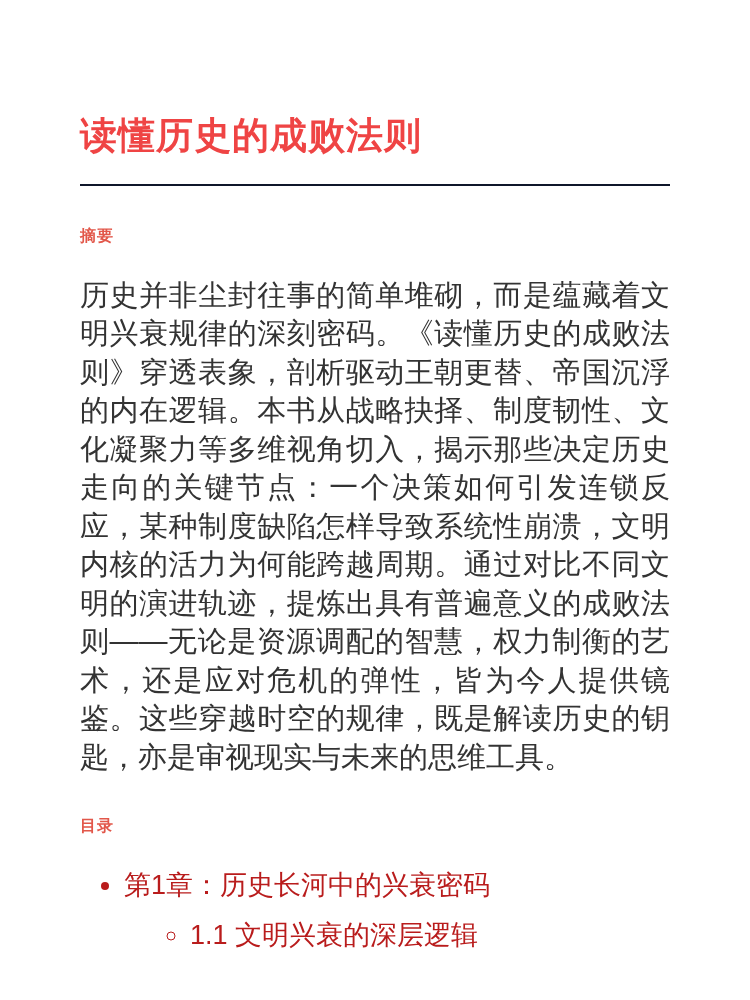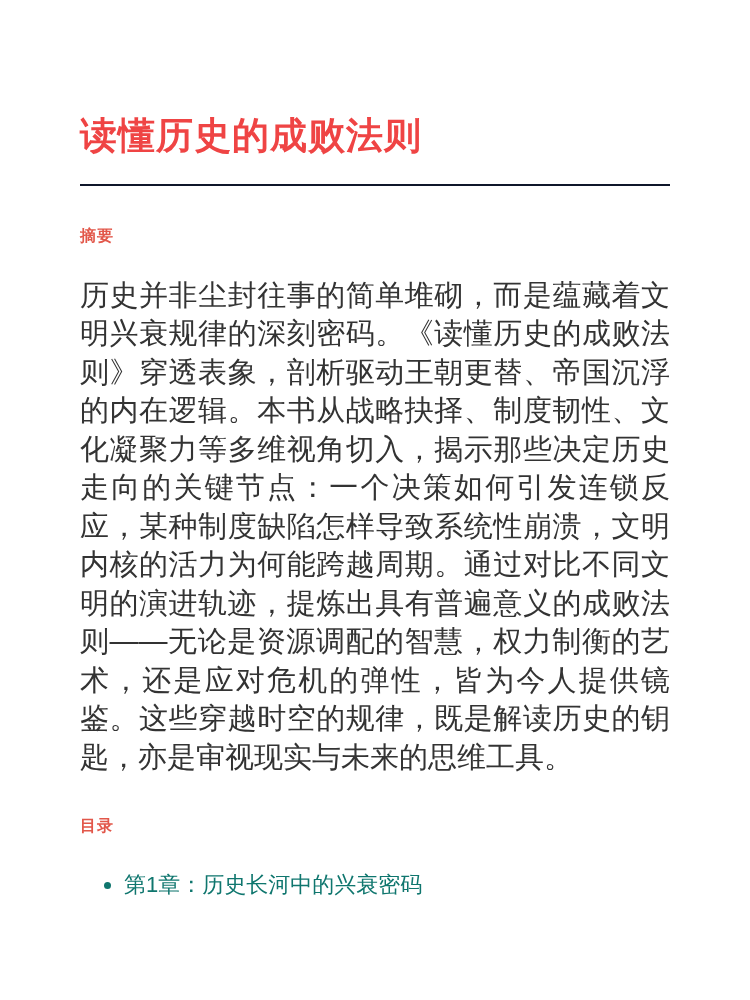--- a/index.html
+++ b/index.html
@@ -41,22 +41,22 @@
     font-size: 29px;
     line-height: 38.5px;
     color: #333333;
     text-align: justify;
     text-justify: inter-ideograph;
   }
   .toc-list {
     margin: 30px 0 0 0;
     padding-left: 44px;
     list-style-type: disc;
-    font-size: 22px;
-    color: #0f766e;
+    font-size: 27px;
+    color: #b91c1c;
   }
   .toc-list > li {
     line-height: 40px;
   }
   .toc-sublist {
     margin: 10px 0 0 0;
     padding-left: 66px;
     list-style-type: circle;
   }
   .toc-sublist > li {
@@ -81,17 +81,22 @@
 
   <h2 class="section-heading">摘要</h2>
 
   <p class="abstract">历史并非尘封往事的简单堆砌，而是蕴藏着文明兴衰规律的深刻密码。《读懂历史的成败法则》穿透表象，剖析驱动王朝更替、帝国沉浮的内在逻辑。本书从战略抉择、制度韧性、文化凝聚力等多维视角切入，揭示那些决定历史走向的关键节点：一个决策如何引发连锁反应，某种制度缺陷怎样导致系统性崩溃，文明内核的活力为何能跨越周期。通过对比不同文明的演进轨迹，提炼出具有普遍意义的成败法则——无论是资源调配的智慧，权力制衡的艺术，还是应对危机的弹性，皆为今人提供镜鉴。这些穿越时空的规律，既是解读历史的钥匙，亦是审视现实与未来的思维工具。</p>
 
   <h2 class="section-heading">目录</h2>
 
   <ul class="toc-list">
     <li>
       <span>第1章：历史长河中的兴衰密码</span>
+      <ul class="toc-sublist">
+        <li>
+          <span>1.1 文明兴衰的深层逻辑</span>
+        </li>
+      </ul>
     </li>
   </ul>
 
 
 </div>
 
 </body></html>

